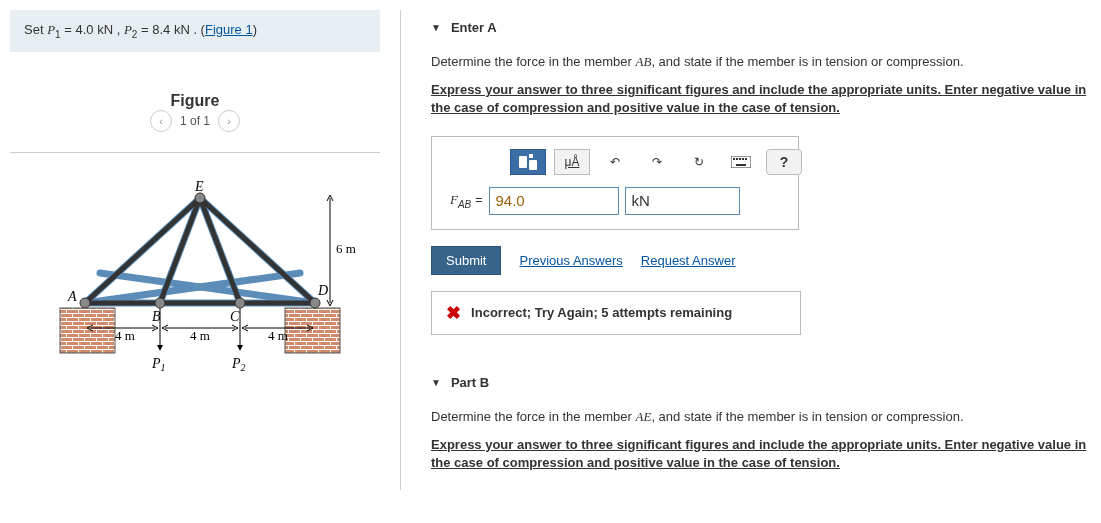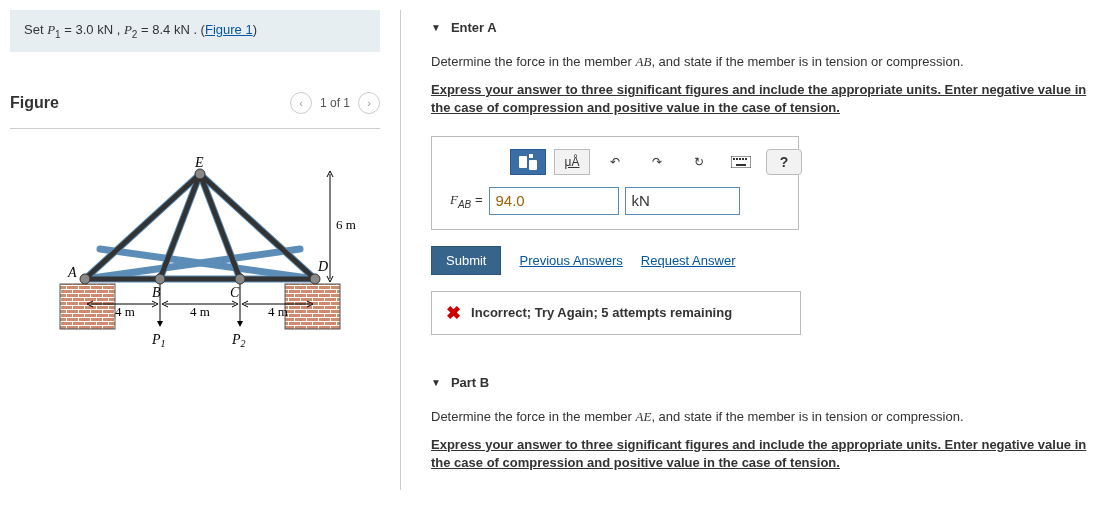--- a/index.html
+++ b/index.html
@@ -1,21 +1,21 @@
 <!DOCTYPE html>
 <html><head>
 <meta charset="utf-8">
 <style>
   body { font-family: Arial, Helvetica, sans-serif; font-size: 13px; color: #333; margin: 0; padding: 10px; background: #fff; }
   .container { display: flex; gap: 20px; max-width: 1101px; }
   .left-col { width: 370px; flex-shrink: 0; }
   .right-col { flex: 1; border-left: 1px solid #ccc; padding-left: 30px; }
   .problem-box { background: #e6eef2; padding: 12px 14px; margin-bottom: 40px; font-size: 13px; }
   .problem-box a { color: #0656a0; text-decoration: underline; text-align: right; }
-  .fig-header { display: flex; align-items: center; justify-content: space-between; border-bottom: 1px solid #ccc; padding-bottom: 14px; margin-bottom: 20px; }
+  .fig-header { display: flex; align-items: center; justify-content: space-between; border-bottom: 1px solid #ccc; padding-bottom: 20px; margin-bottom: 20px; flex-direction: column; }
   .fig-header h2 { font-size: 16px; font-weight: bold; margin: 0; }
   .pager { display: flex; align-items: center; gap: 8px; font-size: 12px; color: #555; }
   .pager-btn { width: 20px; height: 20px; border: 1px solid #ccc; border-radius: 50%; display: flex; align-items: center; justify-content: center; font-size: 11px; color: #999; background: #fff; cursor: pointer; }
   .figure-img { display: block; margin: 20px auto 0; }
   .part-header { display: flex; align-items: center; gap: 10px; font-weight: bold; font-size: 13px; margin: 10px 0 18px; }
   .part-header .caret { font-size: 10px; cursor: pointer; }
   .instruct { margin-bottom: 10px; line-height: 1.4; }
   .instruct-bold { font-weight: bold; margin-bottom: 18px; line-height: 1.4; text-decoration: underline; }
   .answer-panel { border: 1px solid #bbb; padding: 12px 18px 14px; width: 330px; }
   .toolbar { display: flex; align-items: center; gap: 8px; margin-bottom: 12px; padding-left: 60px; }
@@ -36,21 +36,21 @@
   .feedback .xicon { color: #cc0000; font-size: 18px; }
   .serif-i { font-family: 'Times New Roman', serif; font-style: italic; }
   .sub { font-size: 10px; }
 </style>
 </head>
 <body>
 
 <div class="container">
   <div class="left-col">
     <div class="problem-box">
-      <span>Set </span><span class="serif-i">P</span><sub class="sub">1</sub><span> = 3.0  kN</span><span> , </span><span class="serif-i">P</span><sub class="sub">2</sub><span> = 8.4  kN</span><span> . (</span><a href="#">Figure 1</a><span>)</span>
+      <span>Set </span><span class="serif-i">P</span><sub class="sub">1</sub><span> = 4.0  kN</span><span> , </span><span class="serif-i">P</span><sub class="sub">2</sub><span> = 8.4  kN</span><span> . (</span><a href="#">Figure 1</a><span>)</span>
     </div>
 
     <div class="fig-header">
       <h2>Figure</h2>
       <div class="pager">
         <div class="pager-btn">‹</div>
         <span>1 of 1</span>
         <div class="pager-btn">›</div>
       </div>
     </div>

